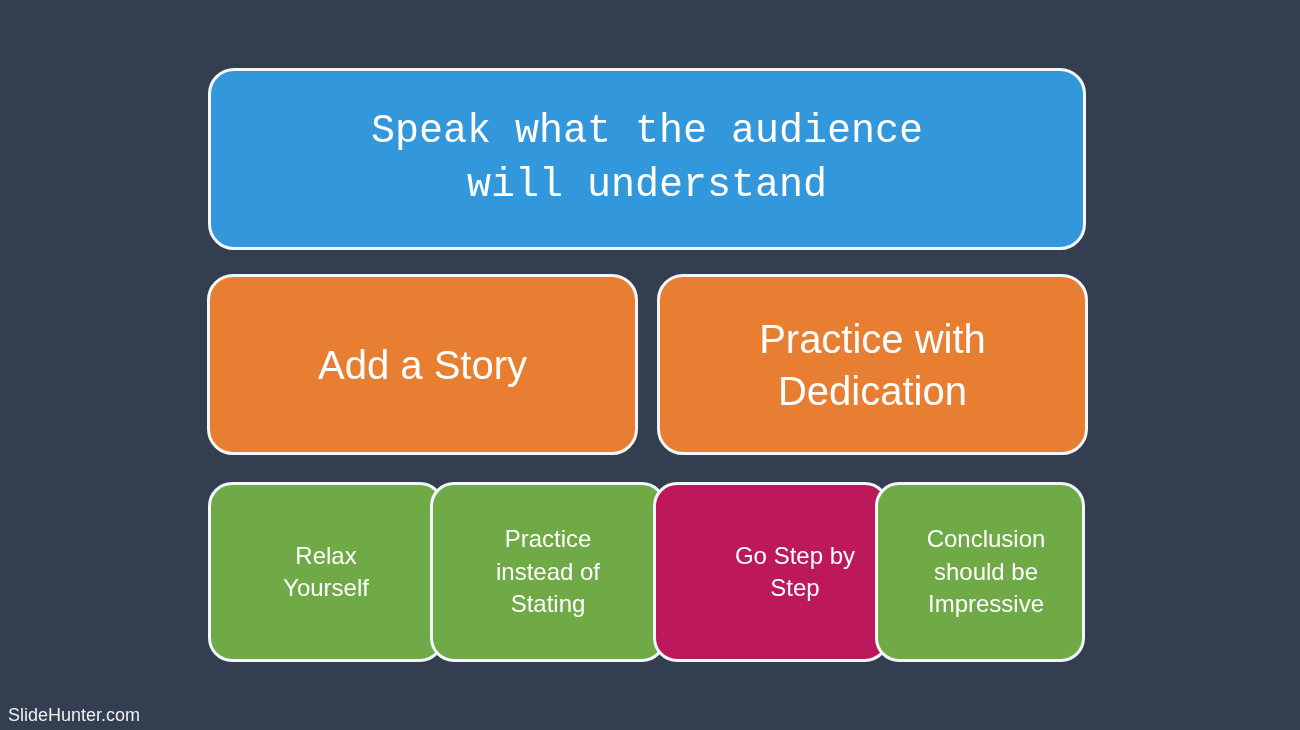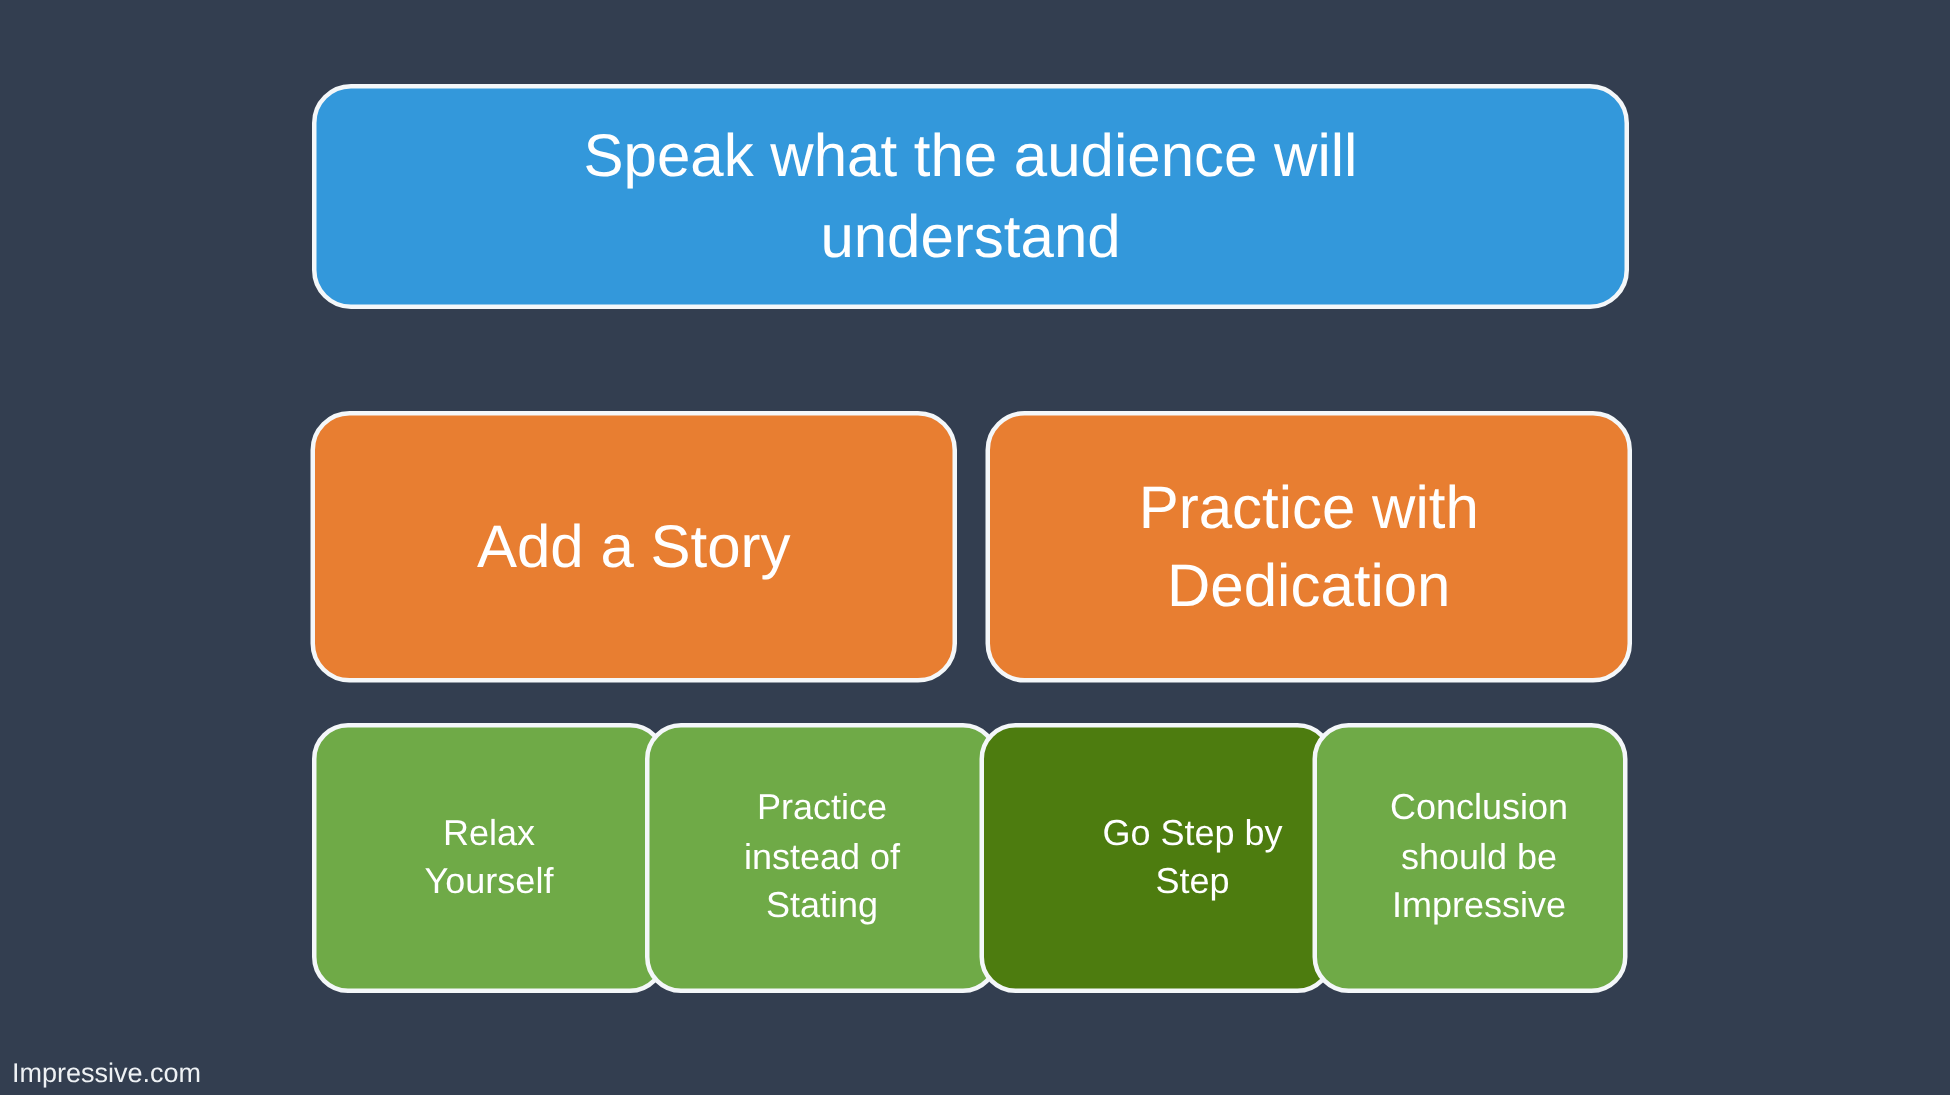--- a/index.html
+++ b/index.html
@@ -20,25 +20,26 @@
     color: #ffffff;
     display: flex;
     align-items: center;
     justify-content: center;
     text-align: center;
   }
   .box .label {
     display: block;
   }
   .box-top {
-    left: 208px; top: 56px;
-    width: 878px; height: 150px;
+    left: 208px; top: 68px;
+    width: 878px; height: 182px;
     background: #3398db;
     font-size: 40px;
     line-height: 1.35;
+    font-family: Liberation Mono, monospace;
   }
   .box-top .label { max-width: 660px; }
   .box-mid {
     top: 274px;
     width: 431px; height: 181px;
     background: #e87e31;
     font-size: 40px;
     line-height: 1.3;
   }
   .box-mid-1 { left: 207px; }
@@ -83,21 +84,21 @@
 </div>
 
 <div class="box box-bot box-bot-1" style="background: rgb(111, 170, 71);">
   <span class="label">Relax Yourself</span>
 </div>
 
 <div class="box box-bot box-bot-2" style="background: rgb(111, 170, 71);">
   <span class="label">Practice instead of Stating</span>
 </div>
 
-<div class="box box-bot box-bot-3" style="background: #4d7c0f; padding-left: 48px;">
+<div class="box box-bot box-bot-3" style="background: #be185d; padding-left: 48px;">
   <span class="label">Go Step by Step</span>
 </div>
 
 <div class="box box-bot box-bot-4" style="background: rgb(111, 170, 71); padding-left: 12px;">
   <span class="label">Conclusion should be Impressive</span>
 </div>
 
-<div class="watermark">Impressive.com</div>
+<div class="watermark">SlideHunter.com</div>
 
 </body></html>

